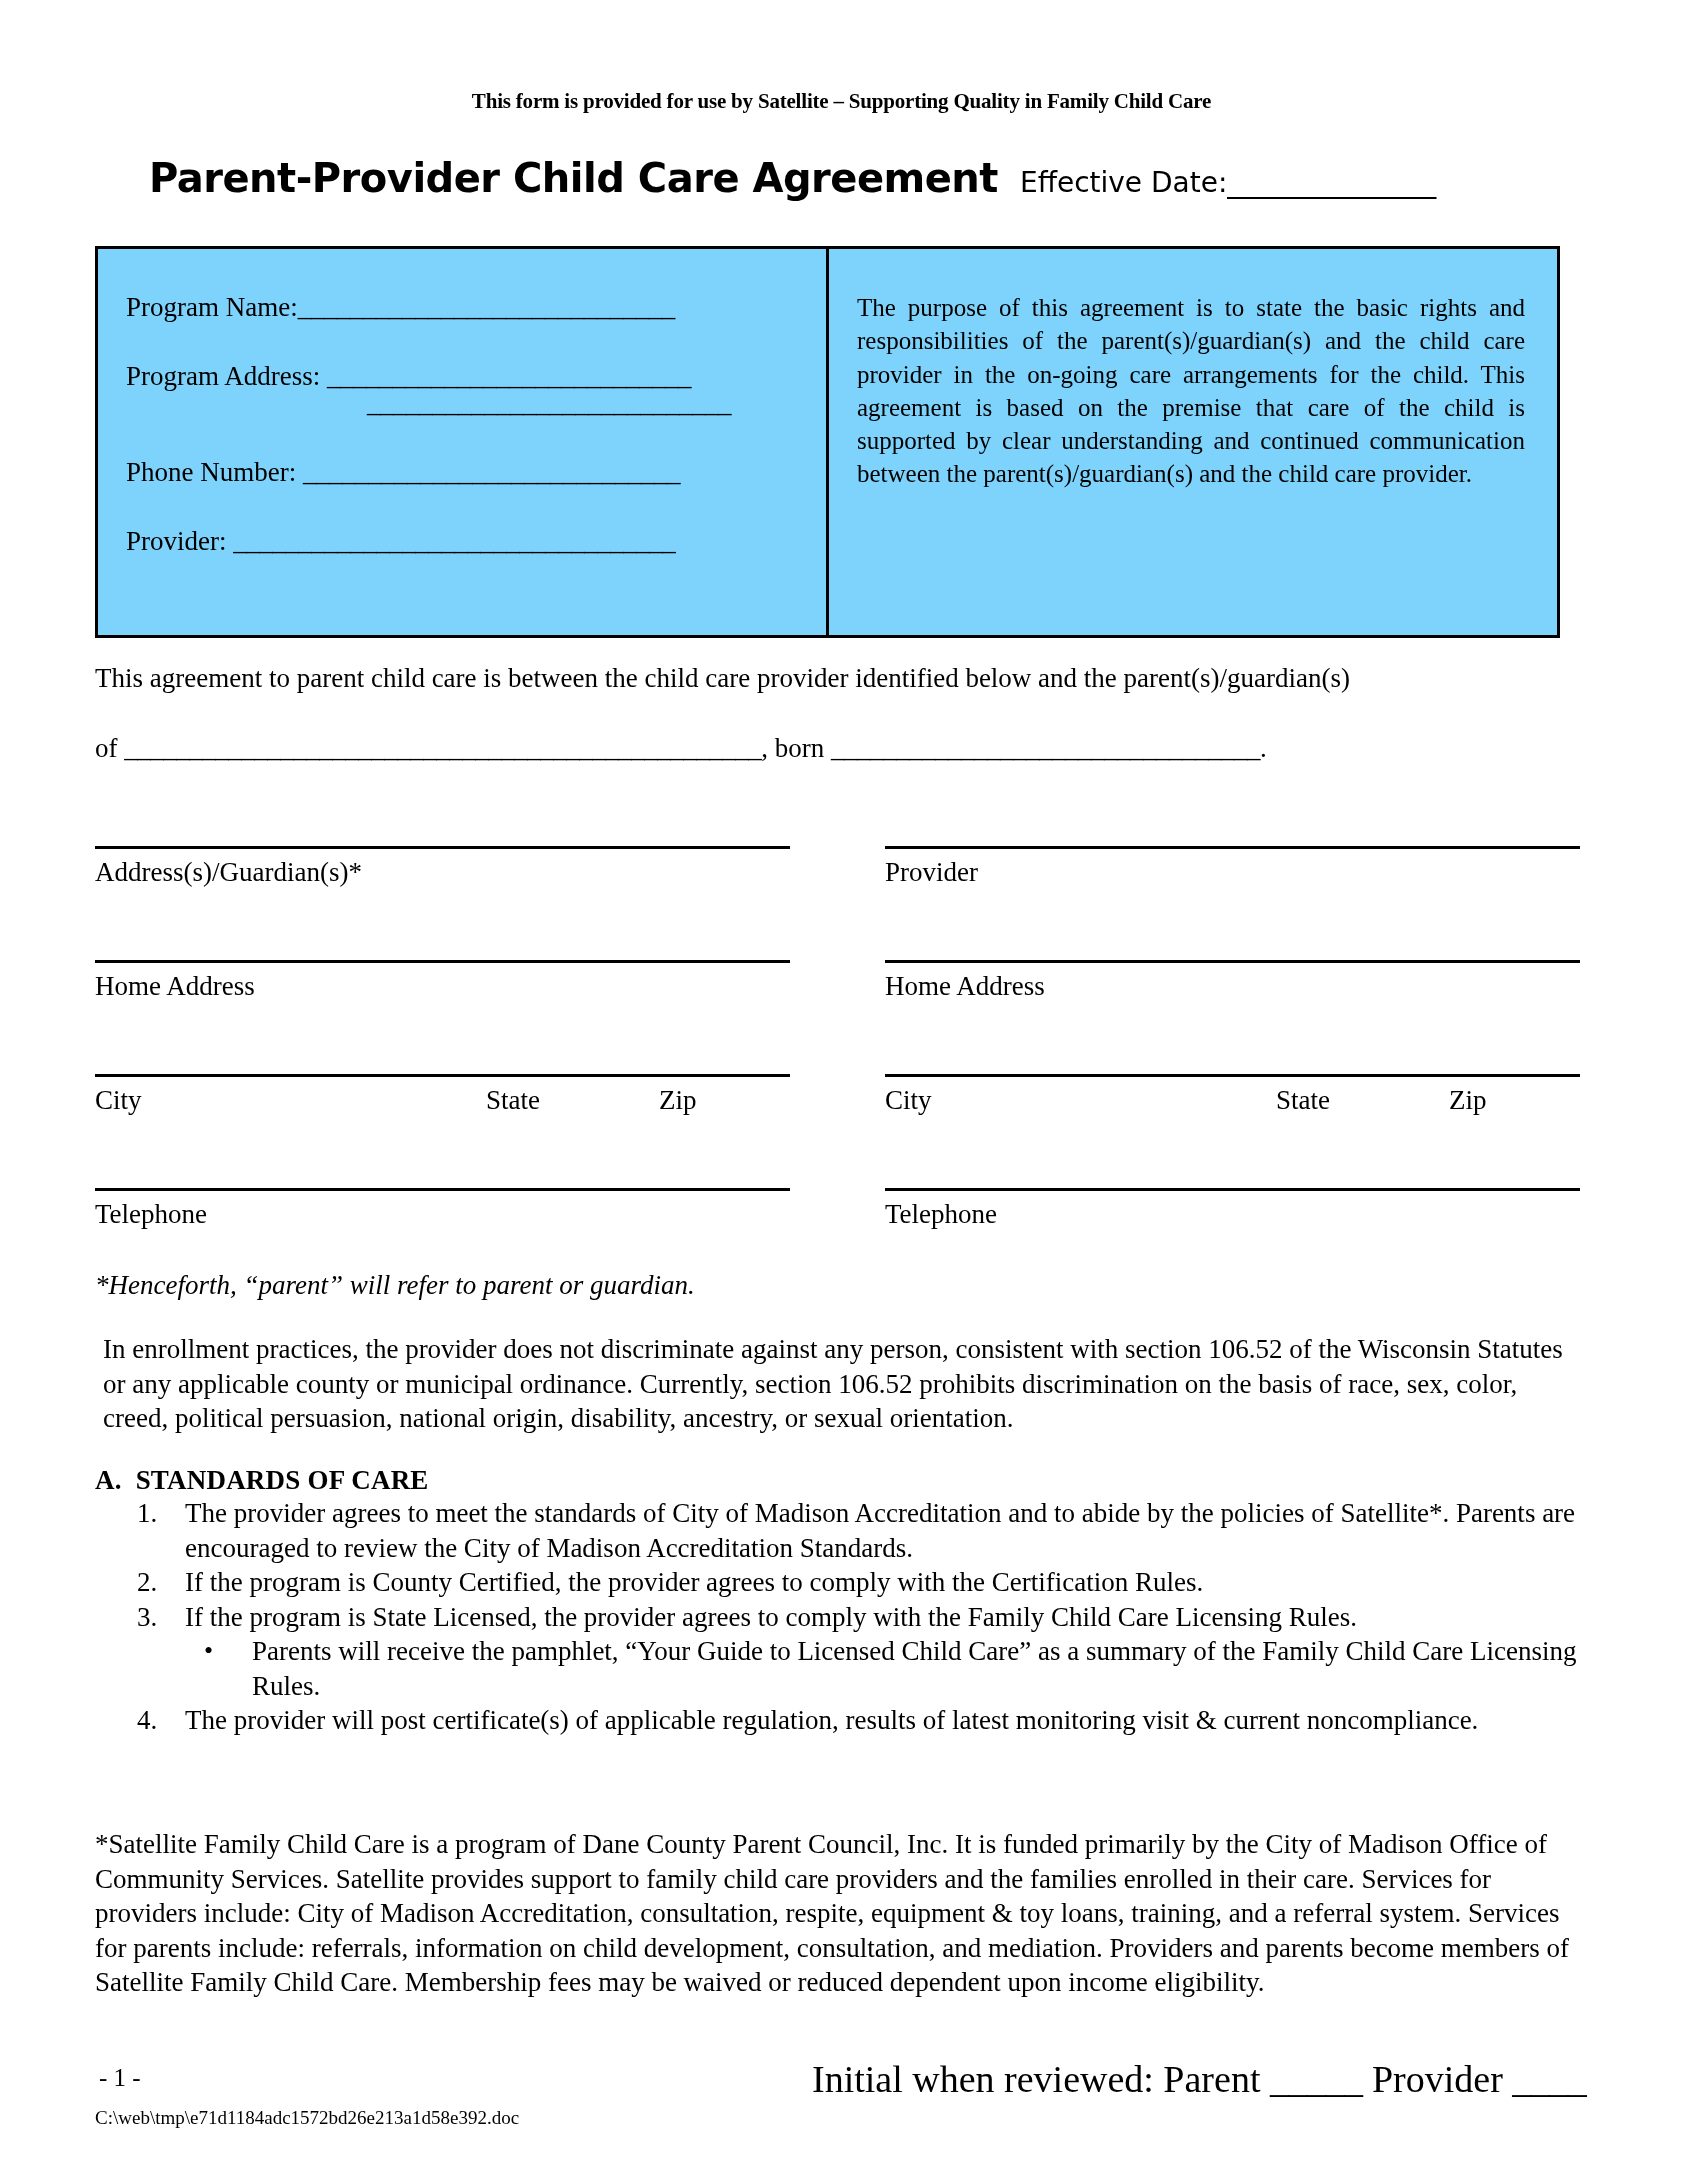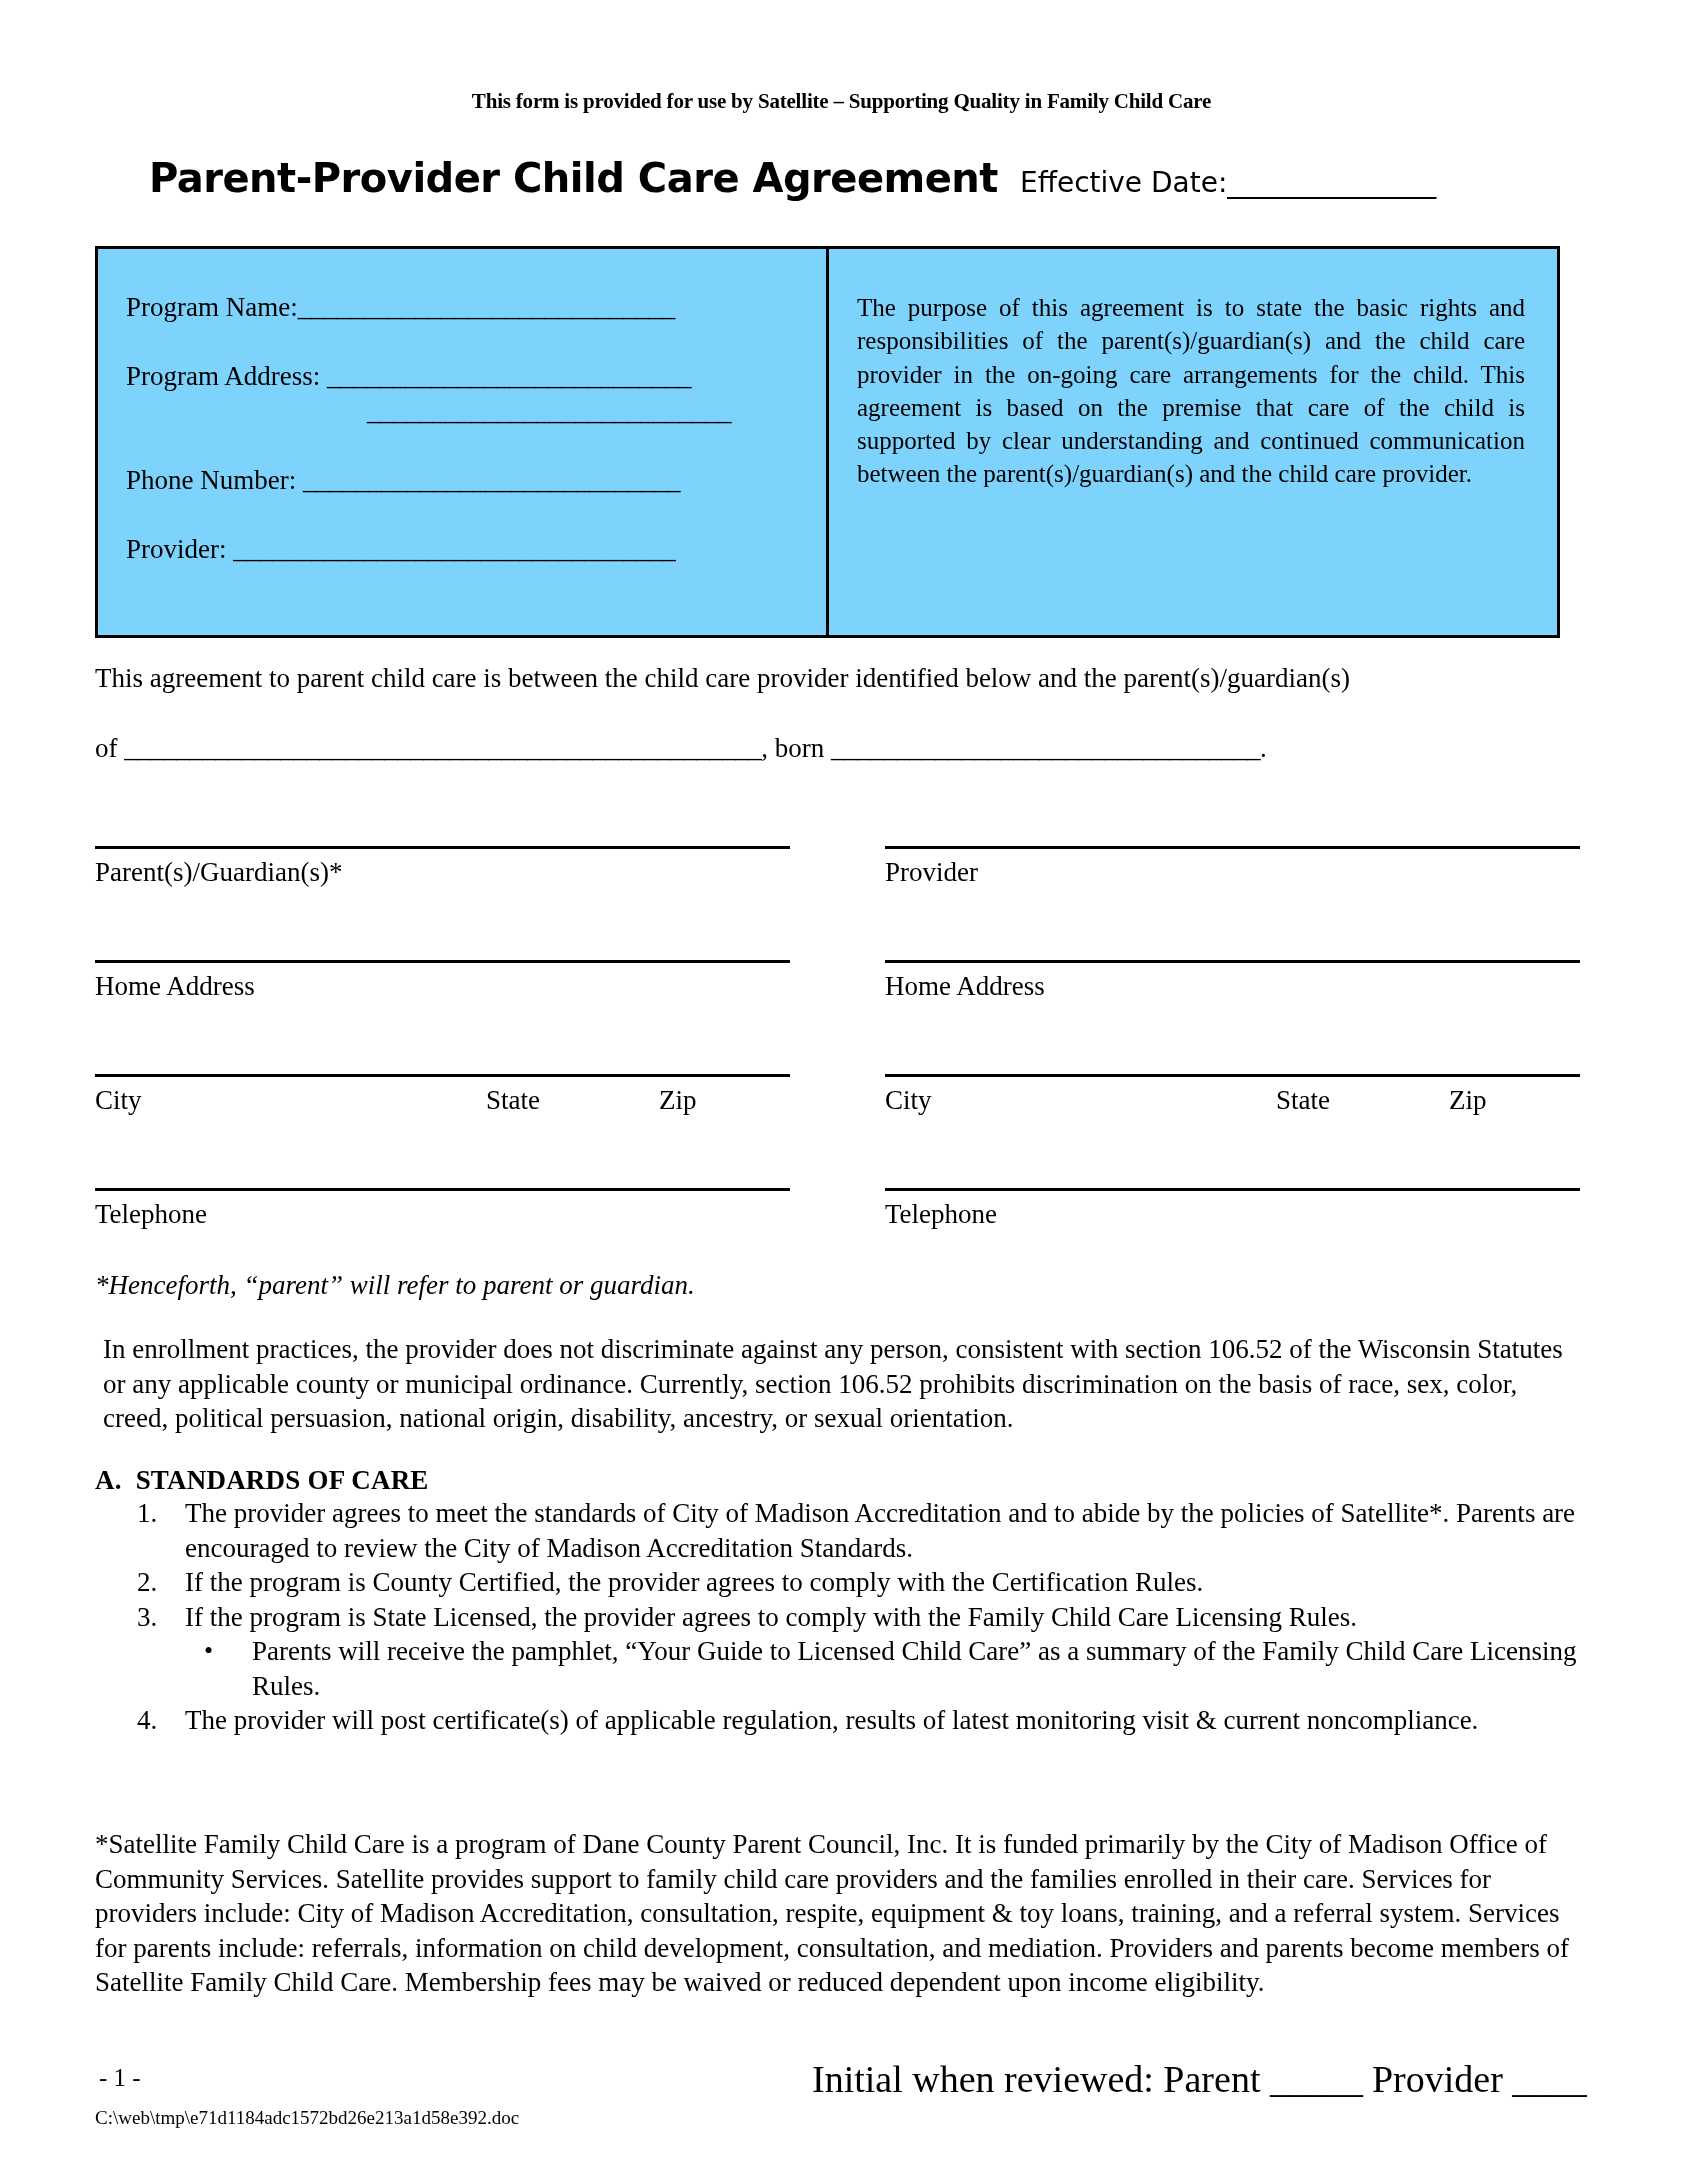--- a/index.html
+++ b/index.html
@@ -191,21 +191,21 @@
     <span class="doc-title">Parent-Provider Child Care Agreement</span>
     <span class="eff-date">Effective Date:</span>
     <span class="eff-blank">________________</span>
   </div>
 
   <div class="info-table">
     <div class="info-left">
       <div class="fld">
         <span>Program Name:</span><span class="blank">_____________________________</span>
       </div>
-      <div class="fld" style="margin-bottom:8px;">
+      <div class="fld" style="margin-bottom:0;">
         <span>Program Address:</span> <span class="blank">____________________________</span>
       </div>
       <div class="fld cont">
         <span class="blank">____________________________</span>
       </div>
       <div class="fld">
         <span>Phone Number:</span> <span class="blank">_____________________________</span>
       </div>
       <div class="fld">
         <span>Provider:</span> <span class="blank">__________________________________</span>
@@ -222,21 +222,21 @@
     <span class="blank">_________________________________________________</span><span>, born</span>
     <span class="blank">_________________________________</span><span>.</span>
   </div>
 
   <div class="sig-grid">
 
     <div class="sig-row">
       <div class="sig-col">
         <div class="sig-line"></div>
         <div class="sig-label">
-          <span>Parent(s)/Guardian(s)*</span>
+          <span>Address(s)/Guardian(s)*</span>
         </div>
       </div>
       <div class="sig-col">
         <div class="sig-line"></div>
         <div class="sig-label">
           <span>Provider</span>
         </div>
       </div>
     </div>
 

